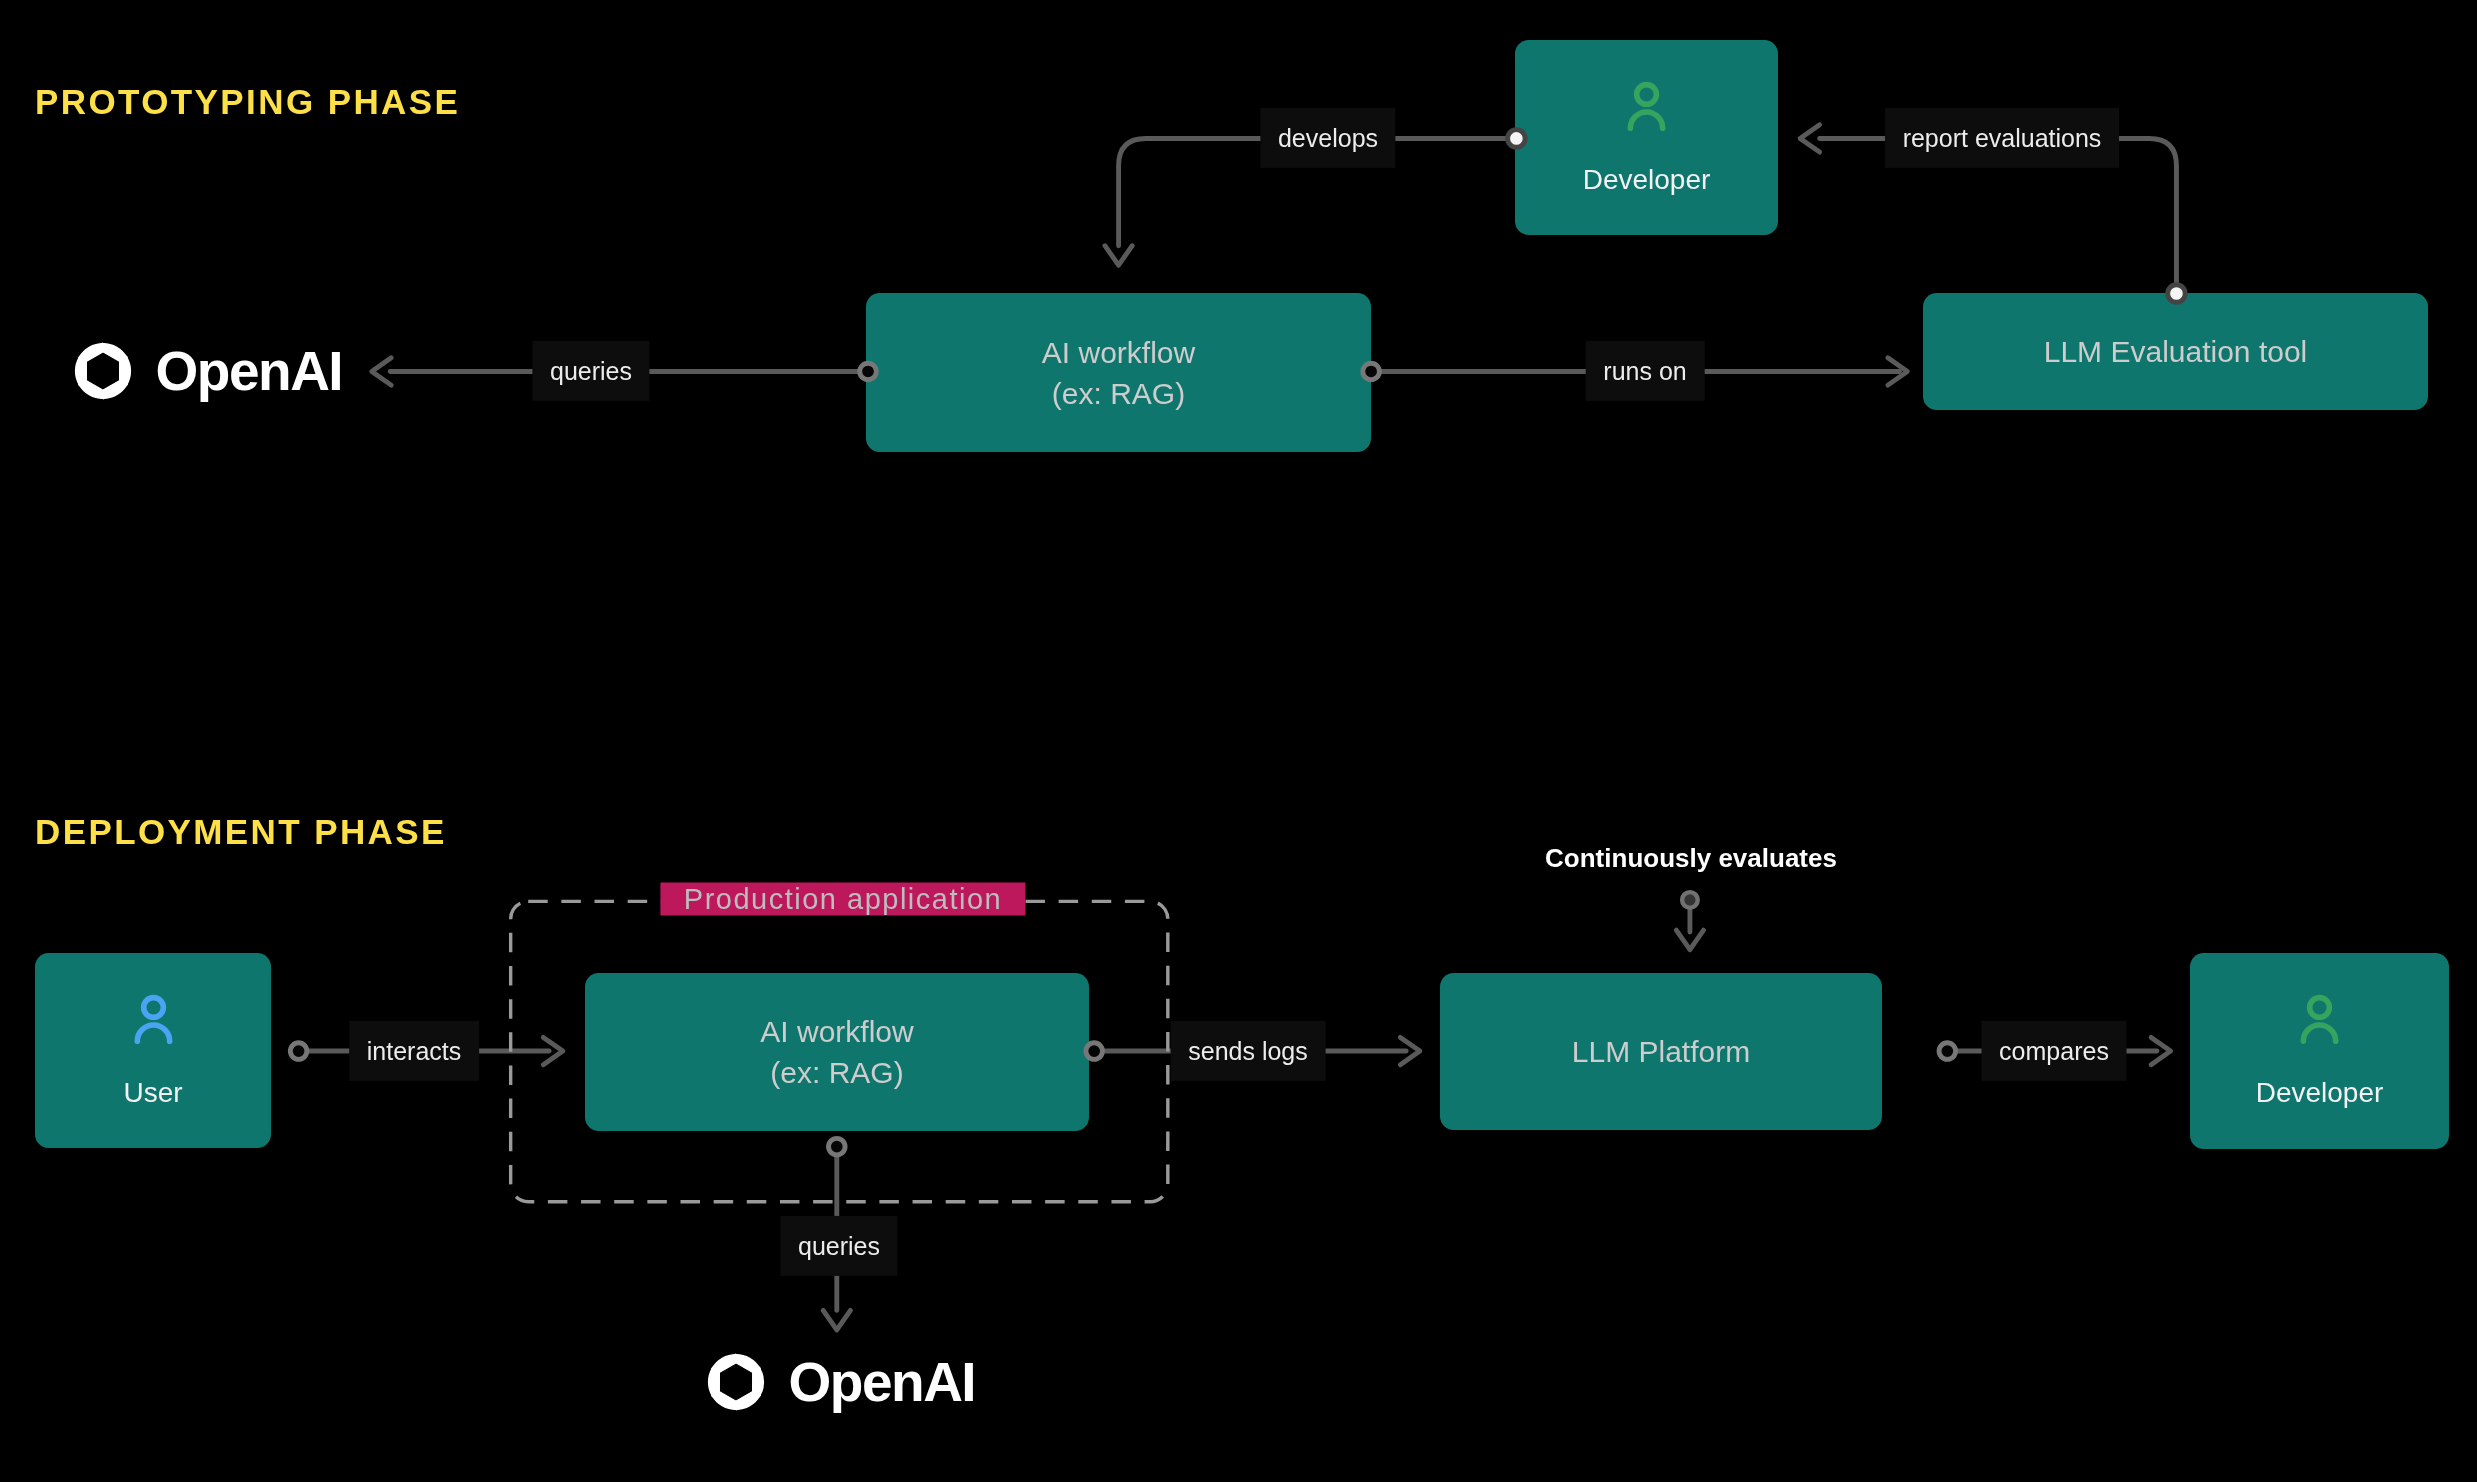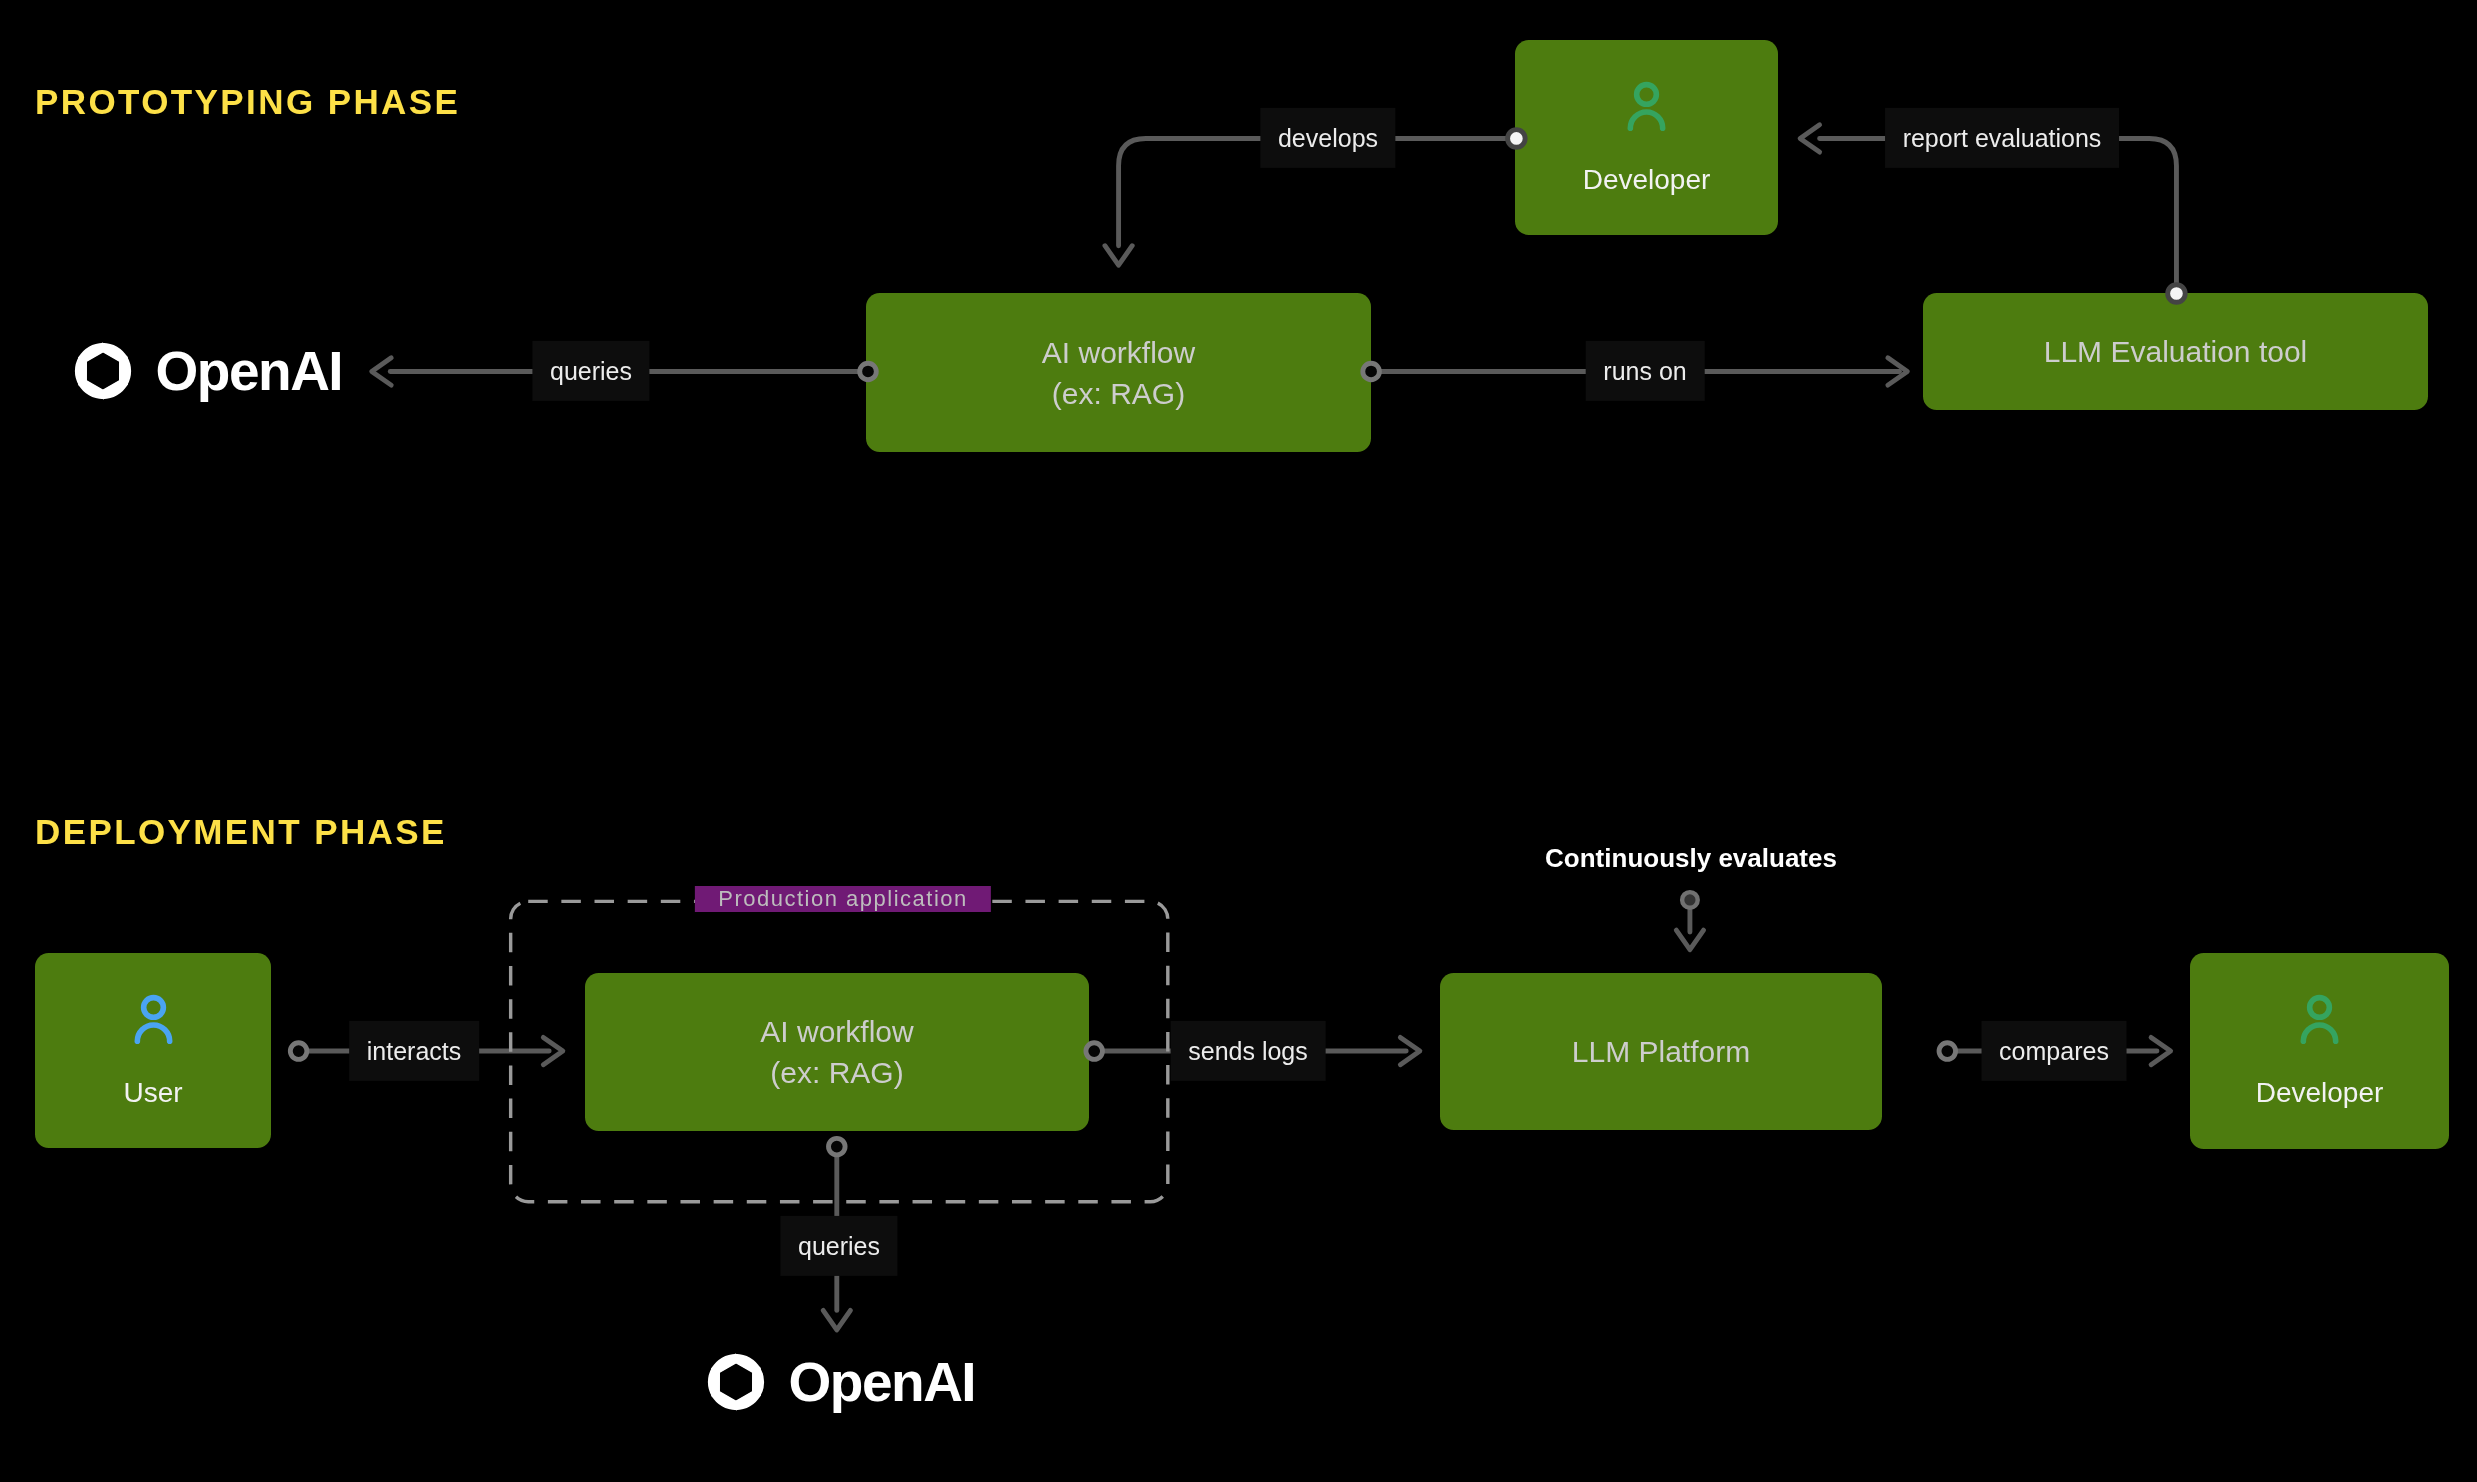--- a/index.html
+++ b/index.html
@@ -6,36 +6,36 @@
   body{
     width:2477px;height:1482px;position:relative;overflow:hidden;
     font-family:"Liberation Sans", sans-serif;
   }
   .layer{position:absolute;left:0;top:0;width:2477px;height:1482px;pointer-events:none;}
   .phase-title{
     position:absolute;color:#fde047;font-size:35px;font-weight:700;
     letter-spacing:2.4px;white-space:nowrap;
   }
   .node{
-    position:absolute;background:#4d7c0f;border-radius:13.7px;
+    position:absolute;background:#0f766e;border-radius:13.7px;
     display:flex;flex-direction:column;align-items:center;justify-content:center;
   }
   .node-line{
     font-size:30px;color:#cdcdcd;line-height:41px;text-align:center;white-space:nowrap;
   }
   .persona{gap:27px;}
   .persona-label{font-size:28px;color:#f2f2f2;white-space:nowrap;}
   .edge-label{
     position:absolute;transform:translate(-50%,-50%);
     background:#0d0d0d;color:#ececec;font-size:25px;
     padding:15.6px 17.6px;white-space:nowrap;
   }
   .container-label{
     position:absolute;transform:translate(-50%,-50%);
-    background:#701a75;color:#bdbdbd;font-size:22px;letter-spacing:1.5px;
+    background:#be185d;color:#bdbdbd;font-size:29px;letter-spacing:1.5px;
     padding:0 23.4px;white-space:nowrap;
   }
   .annotation{
     position:absolute;transform:translate(-50%,-50%);
     color:#ffffff;font-size:26px;font-weight:700;white-space:nowrap;
   }
   .openai-logo{
     position:absolute;display:flex;align-items:center;gap:14.6px;
   }
   .openai-word{

